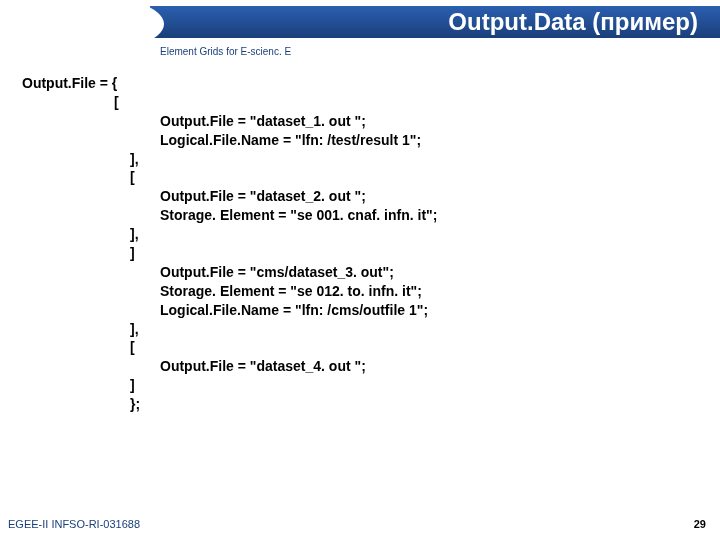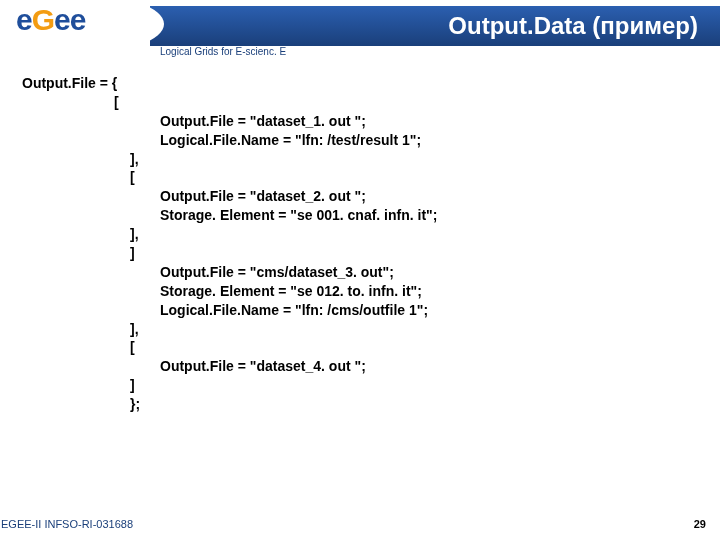--- a/index.html
+++ b/index.html
@@ -43,21 +43,21 @@
   }
   .logo-e1 { color: #1f4e9b; }
   .logo-g  { color: #f39c12; }
   .logo-e2 { color: #1f4e9b; }
   .logo-e3 { color: #1f4e9b; }
   .title-bar {
     position: absolute;
     left: 150px;
     right: 0;
     top: 6px;
-    height: 40px;
+    height: 32px;
     background: linear-gradient(#2b5fb0, #1a3f7a);
     display: flex;
     align-items: center;
     justify-content: flex-end;
     padding-right: 22px;
     z-index: 1;
   }
   .title-bar h1 {
     color: #ffffff;
     font-size: 24px;
@@ -80,48 +80,43 @@
     font-size: 14px;
     color: #000;
     line-height: 1.35;
   }
   .content .row { font-weight: bold; white-space: pre; font-family: Arial, sans-serif; }
   .ind1 { padding-left: 92px; }
   .ind2 { padding-left: 138px; }
   .ind-close { padding-left: 108px; }
   .footer-left {
     position: absolute;
-    left: 1px;
+    left: 8px;
     bottom: 10px;
     font-size: 11px;
     color: #1a3f7a;
   }
   .footer-right {
     position: absolute;
     right: 14px;
     bottom: 10px;
     font-size: 11px;
     color: #000;
     font-weight: bold;
   }
 </style>
 </head>
 <body>
 
 <div class="header">
   <div class="logo-ellipse"></div>
-  <div class="logo-wrap">
-    <span class="logo-text">
-      <span class="logo-e1">e</span><span class="logo-g">G</span><span class="logo-e2">e</span><span class="logo-e3">e</span>
-    </span>
-  </div>
   <div class="title-bar">
     <h1>Output.Data (пример)</h1>
   </div>
-  <div class="tagline">Logical Grids for E-scienc. E</div>
+  <div class="tagline">Element Grids for E-scienc. E</div>
 </div>
 
 <div class="content">
   <div class="row">Output.File = {</div>
   <div class="row ind1">[</div>
   <div class="row ind2">Output.File = "dataset_1. out ";</div>
   <div class="row ind2">Logical.File.Name = "lfn: /test/result 1";</div>
   <div class="row ind-close">],</div>
   <div class="row ind-close">[</div>
   <div class="row ind2">Output.File = "dataset_2. out ";</div>

